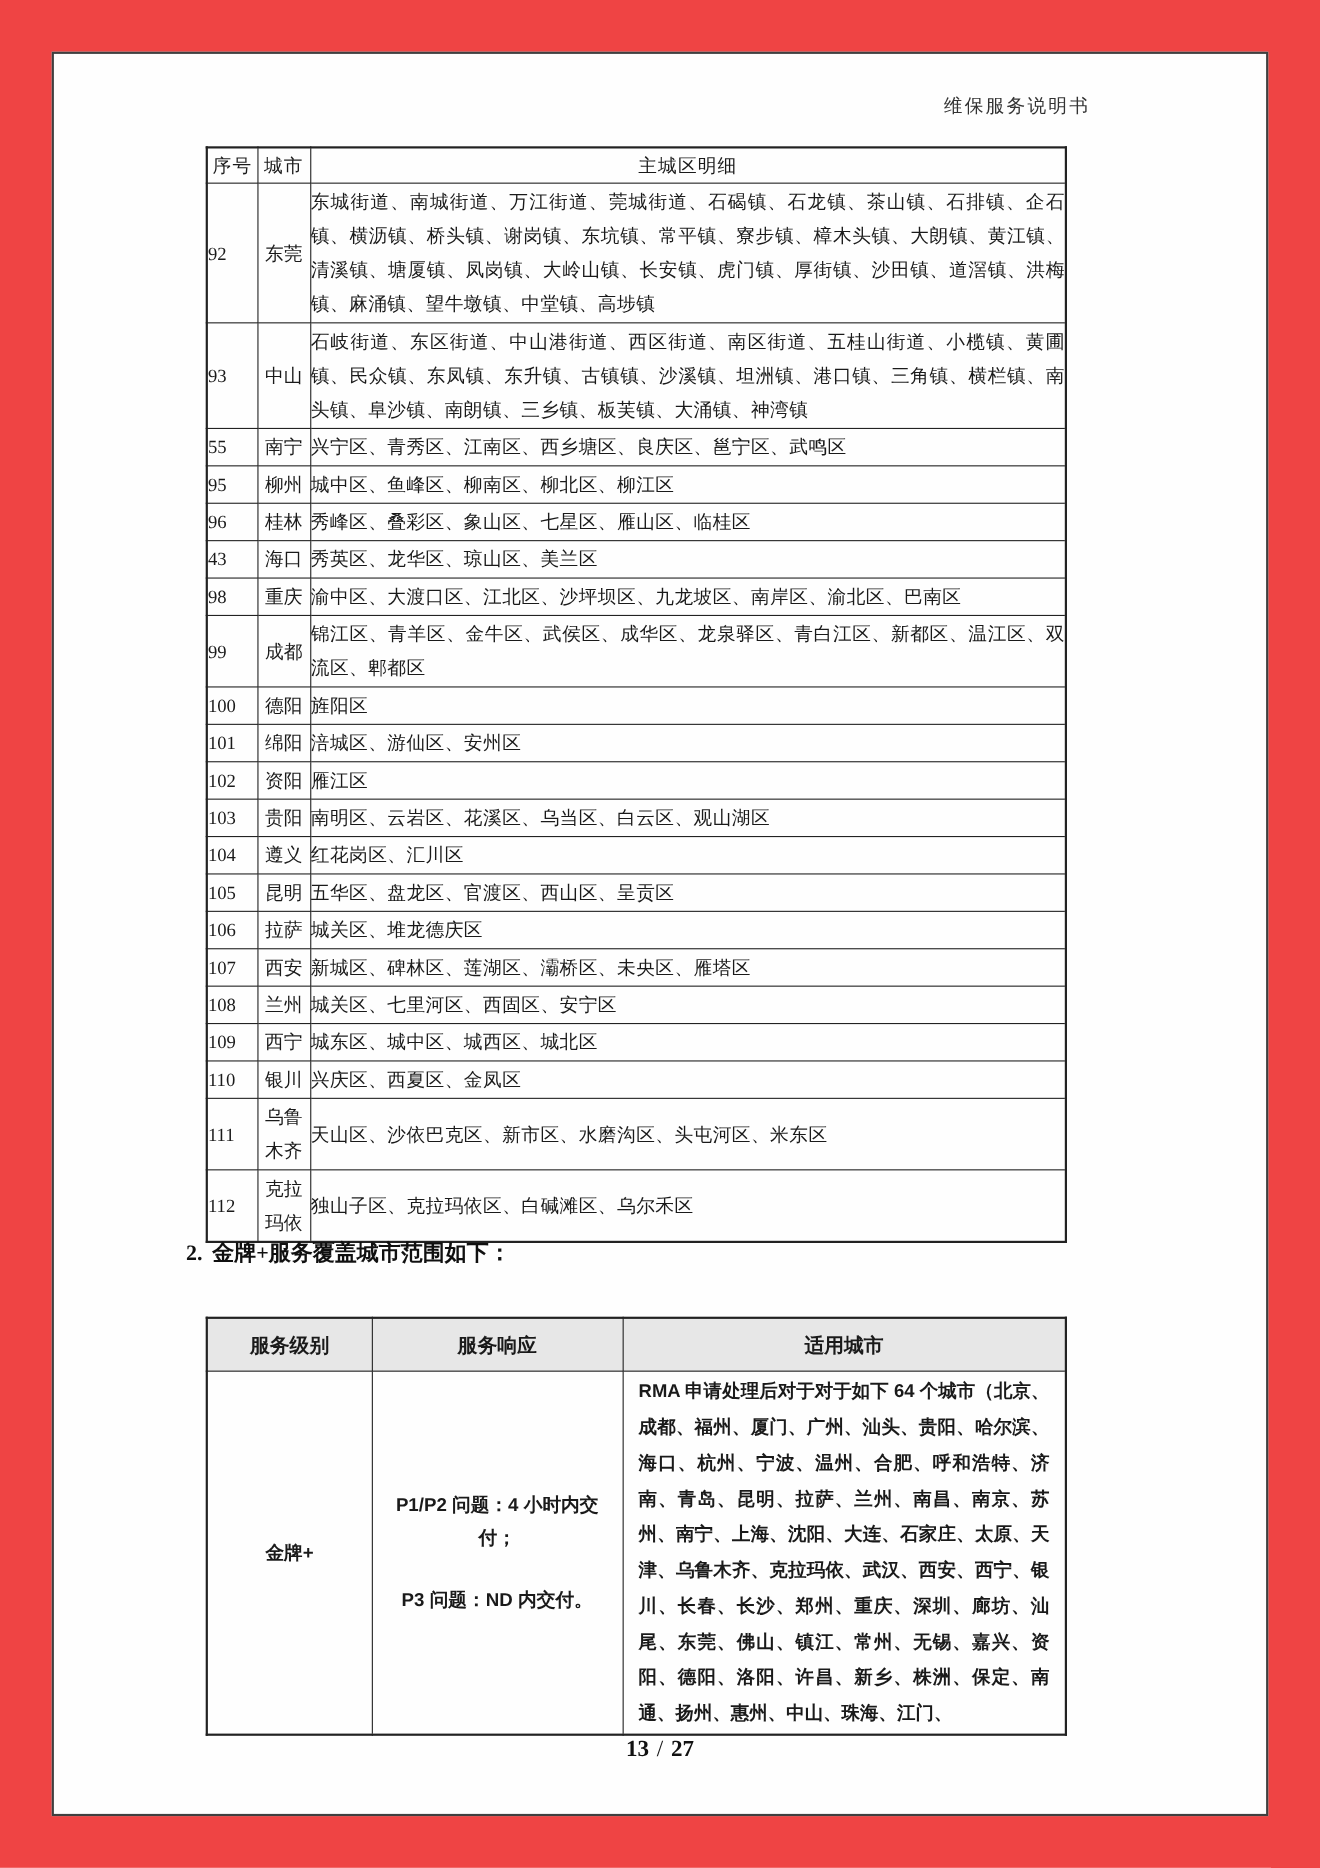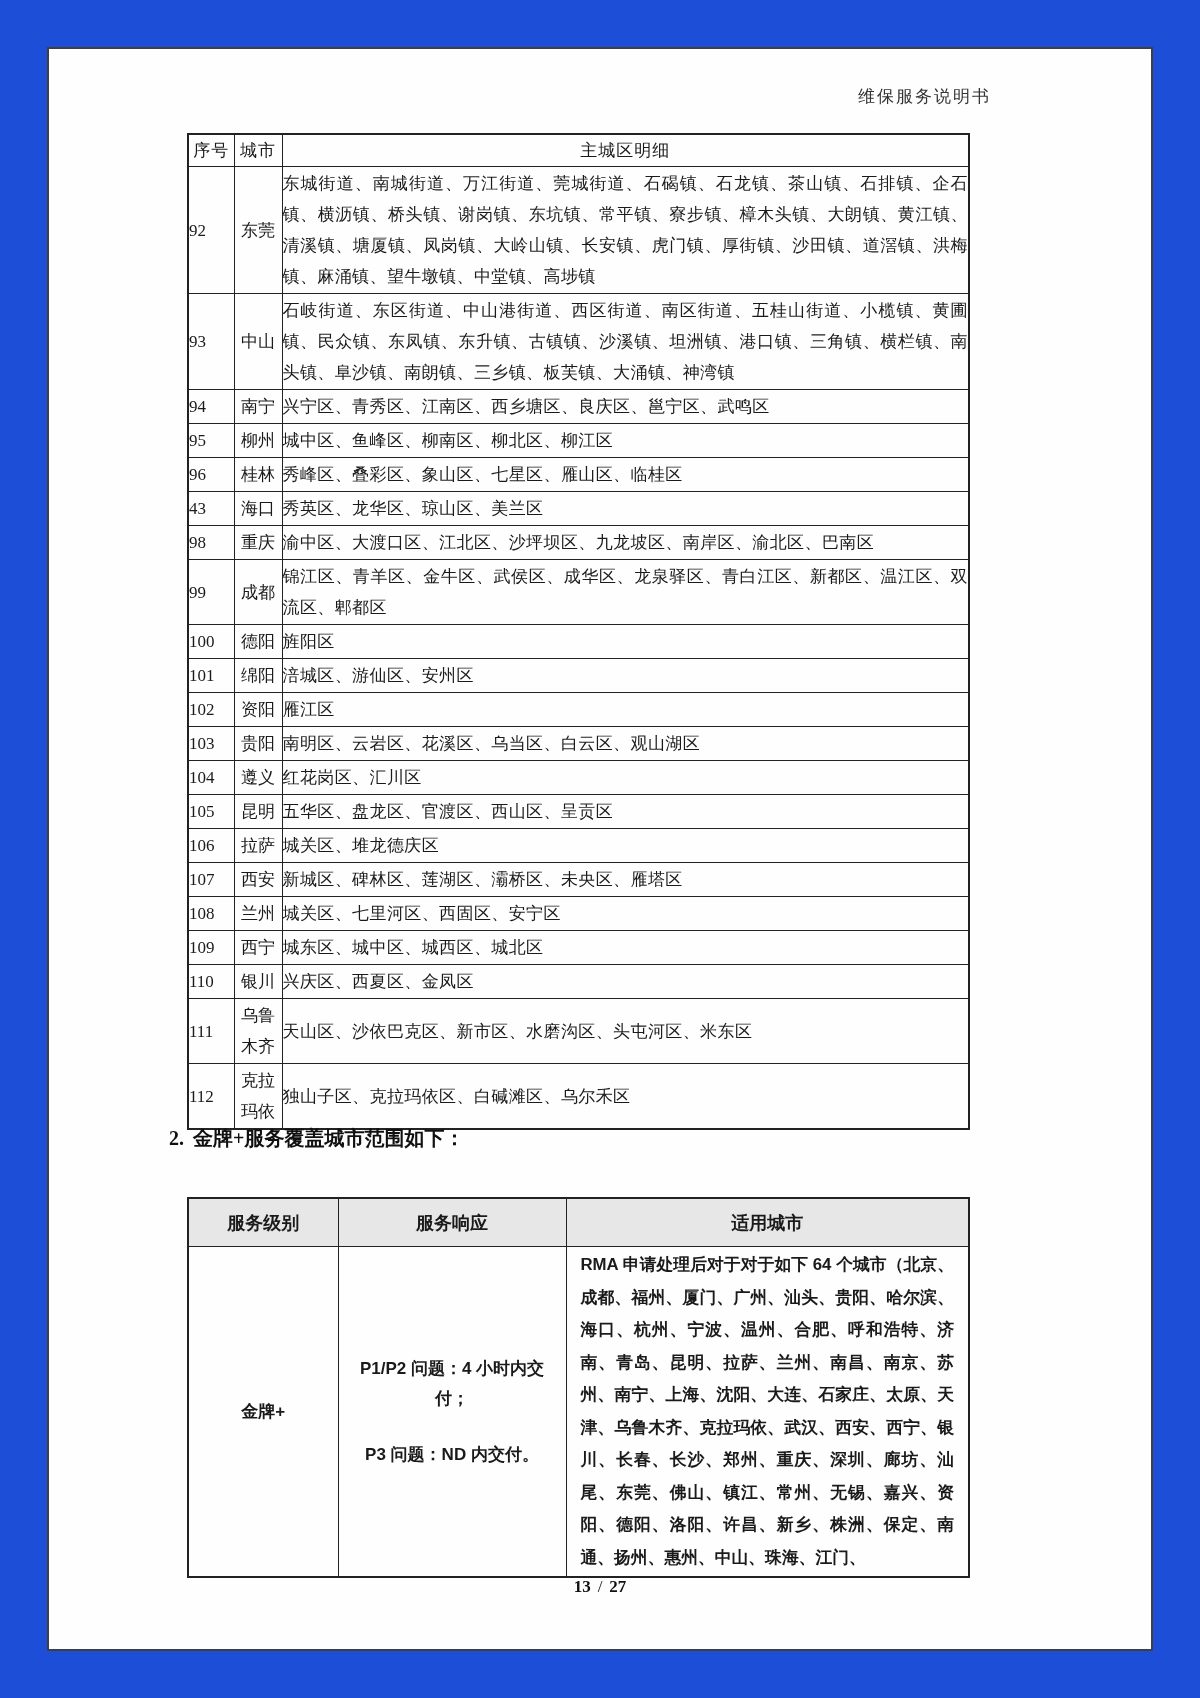--- a/index.html
+++ b/index.html
@@ -1,18 +1,18 @@
 <!DOCTYPE html>
 <html><head>
 <meta charset="utf-8">
 <style>
   html,body { margin:0; padding:0; }
   .canvas {
     position:relative; width:1200px; height:1698px;
-    background:#1d4ed8; overflow:hidden;
+    background:#ef4444; overflow:hidden;
     font-family:"Liberation Serif", serif;
   }
   .page {
     position:absolute; left:47px; top:47px; width:1106px; height:1604px;
     background:#fefefe; border:2px solid #3f3f3f; box-sizing:border-box;
   }
   .page-header {
     position:absolute; top:36px; right:160px;
     font-size:17px; color:#333; letter-spacing:2px;
   }
@@ -57,21 +57,21 @@
   td.td-level { text-align:center; }
   td.td-response { text-align:center; line-height:30px; padding:0 20px; }
   .resp-gap { height:26px; }
   td.td-cities {
     text-align:justify; text-justify:inter-ideograph;
     padding:2px 14px; line-height:32.5px; font-size:16.8px;
   }
   
   .page-footer {
     position:absolute; left:0; top:1528px; width:100%;
-    text-align:center; font-size:17px; color:#111;
+    text-align:center; font-size:21px; color:#111;
   }
   .pf-num { font-weight:bold; }
   .pf-sep { margin:0 7px; font-weight:normal; }
 </style>
 </head>
 <body>
 
 <div class="canvas">
   <div class="page">
 
@@ -95,21 +95,21 @@
             <td class="c-no">92</td>
             <td class="c-city">东莞</td>
             <td class="c-detail">东城街道、南城街道、万江街道、莞城街道、石碣镇、石龙镇、茶山镇、石排镇、企石镇、横沥镇、桥头镇、谢岗镇、东坑镇、常平镇、寮步镇、樟木头镇、大朗镇、黄江镇、清溪镇、塘厦镇、凤岗镇、大岭山镇、长安镇、虎门镇、厚街镇、沙田镇、道滘镇、洪梅镇、麻涌镇、望牛墩镇、中堂镇、高埗镇</td>
           </tr>
         <tr>
             <td class="c-no">93</td>
             <td class="c-city">中山</td>
             <td class="c-detail">石岐街道、东区街道、中山港街道、西区街道、南区街道、五桂山街道、小榄镇、黄圃镇、民众镇、东凤镇、东升镇、古镇镇、沙溪镇、坦洲镇、港口镇、三角镇、横栏镇、南头镇、阜沙镇、南朗镇、三乡镇、板芙镇、大涌镇、神湾镇</td>
           </tr>
         <tr>
-            <td class="c-no">94</td>
+            <td class="c-no">55</td>
             <td class="c-city">南宁</td>
             <td class="c-detail">兴宁区、青秀区、江南区、西乡塘区、良庆区、邕宁区、武鸣区</td>
           </tr>
         <tr>
             <td class="c-no">95</td>
             <td class="c-city">柳州</td>
             <td class="c-detail">城中区、鱼峰区、柳南区、柳北区、柳江区</td>
           </tr>
         <tr>
             <td class="c-no">96</td>

